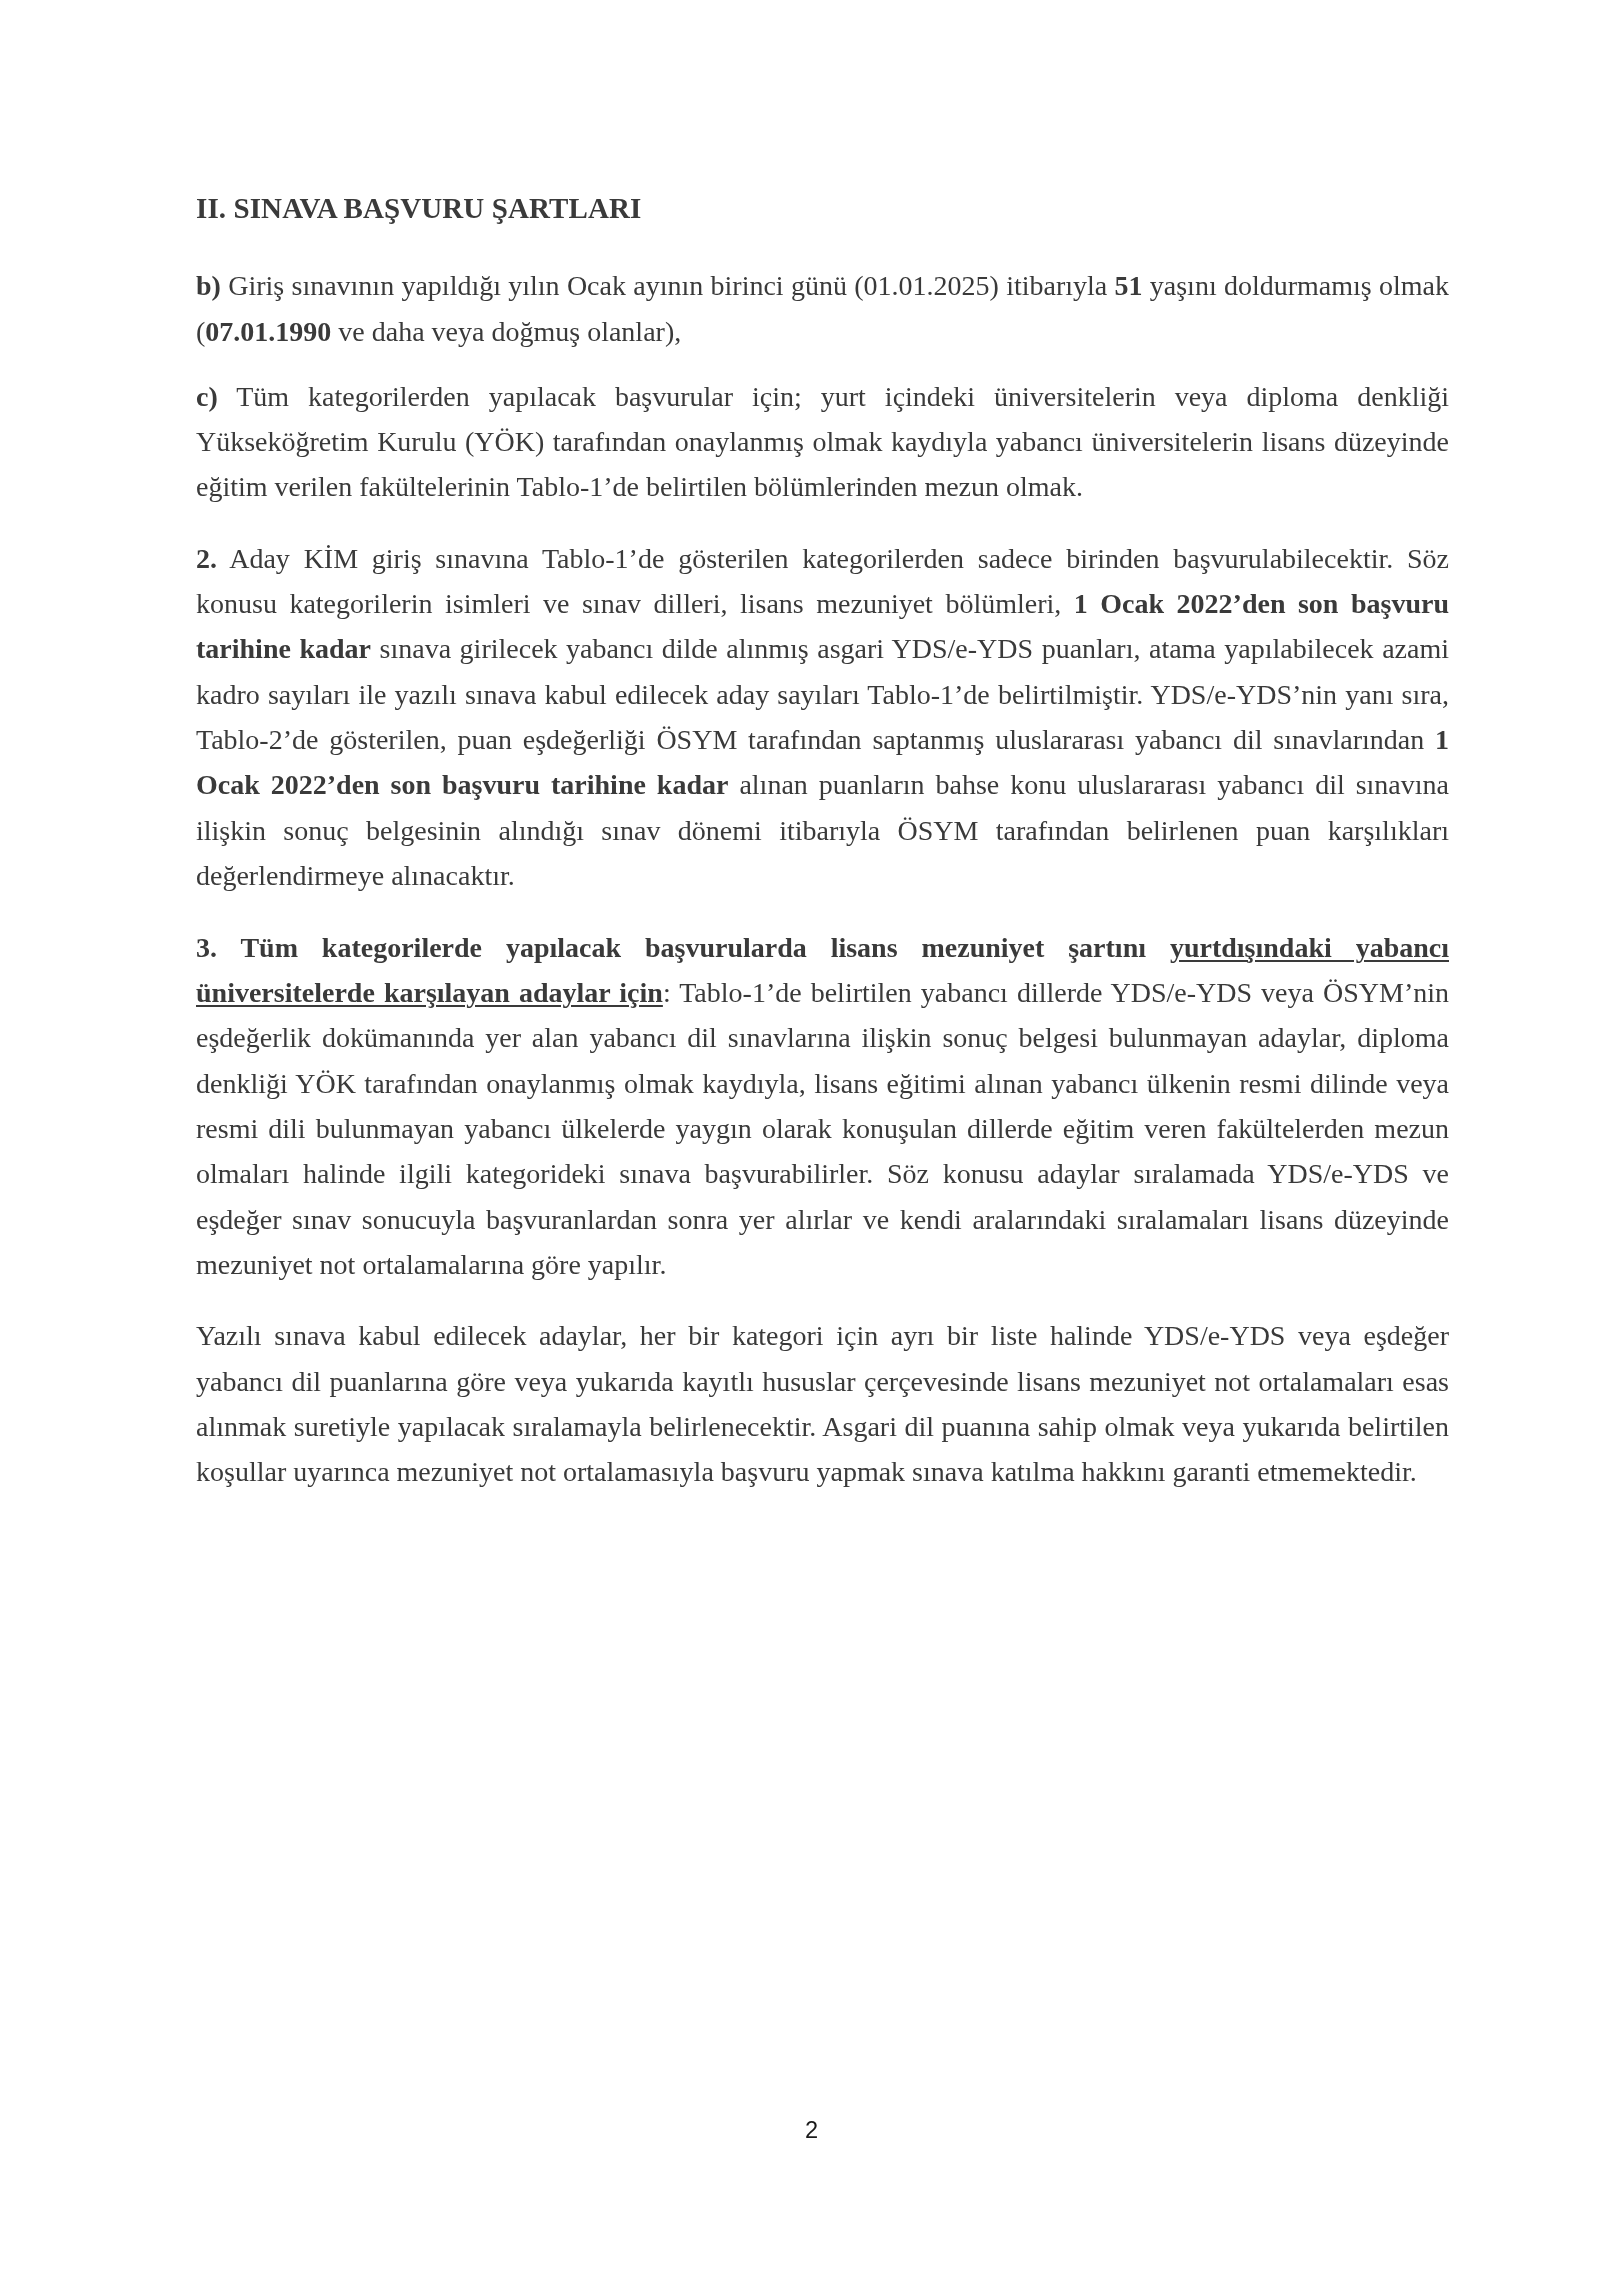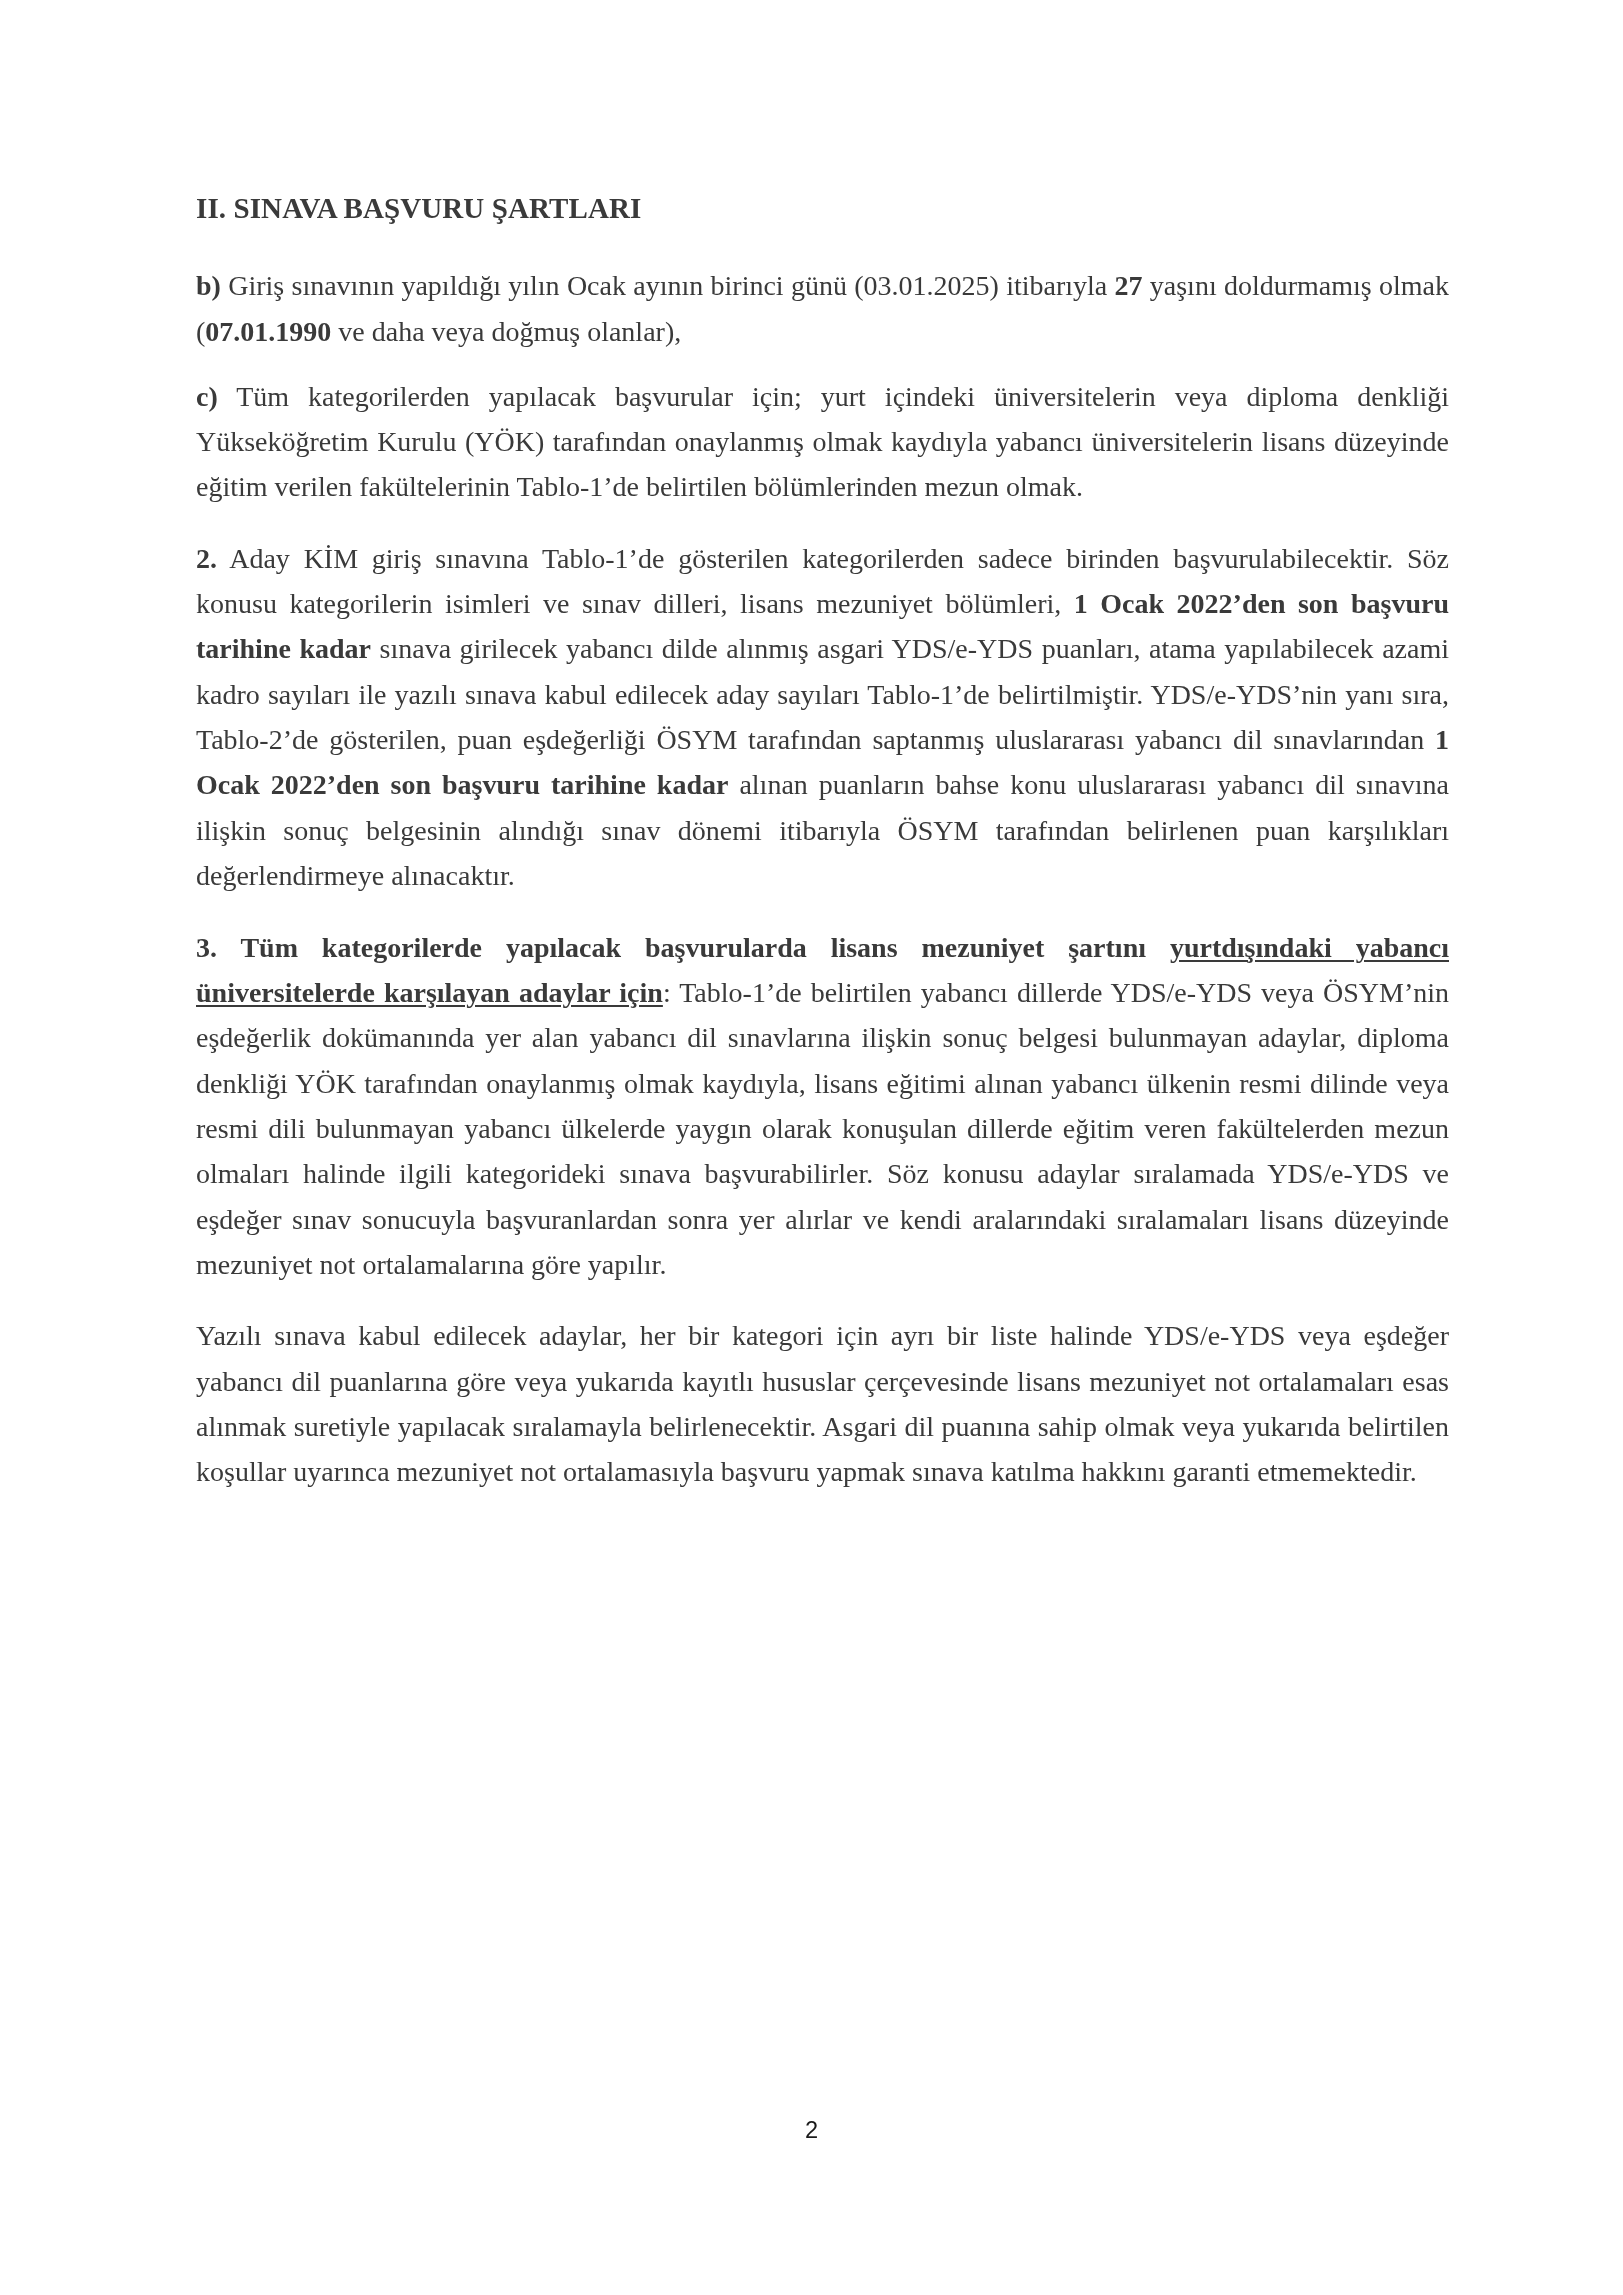--- a/index.html
+++ b/index.html
@@ -63,21 +63,21 @@
 <body>
 
 <div class="page">
 
   <div class="content">
 
     <h1 class="doc-title">II. SINAVA BAŞVURU ŞARTLARI</h1>
 
 
 
-    <p class="para"><span class="b">b)</span><span> Giriş sınavının yapıldığı yılın Ocak ayının birinci günü (03.01.2025) itibarıyla </span><span class="b">27</span><span> yaşını doldurmamış olmak (</span><span class="b">07.01.1990</span><span> ve daha veya doğmuş olanlar),</span></p>
+    <p class="para"><span class="b">b)</span><span> Giriş sınavının yapıldığı yılın Ocak ayının birinci günü (01.01.2025) itibarıyla </span><span class="b">51</span><span> yaşını doldurmamış olmak (</span><span class="b">07.01.1990</span><span> ve daha veya doğmuş olanlar),</span></p>
 
     <p class="para gap-after"><span class="b">c)</span><span> Tüm kategorilerden yapılacak başvurular için; yurt içindeki üniversitelerin veya diploma denkliği Yükseköğretim Kurulu (YÖK) tarafından onaylanmış olmak kaydıyla yabancı üniversitelerin lisans düzeyinde eğitim verilen fakültelerinin Tablo-1’de belirtilen bölümlerinden mezun olmak.</span></p>
 
     <p class="para gap-after"><span class="b">2.</span><span> Aday KİM giriş sınavına Tablo-1’de gösterilen kategorilerden sadece birinden başvurulabilecektir. Söz konusu kategorilerin isimleri ve sınav dilleri, lisans mezuniyet bölümleri, </span><span class="b">1 Ocak 2022’den son başvuru tarihine kadar</span><span> sınava girilecek yabancı dilde alınmış asgari YDS/e-YDS puanları, atama yapılabilecek azami kadro sayıları ile yazılı sınava kabul edilecek aday sayıları  Tablo-1’de belirtilmiştir. YDS/e-YDS’nin yanı sıra, Tablo-2’de gösterilen, puan eşdeğerliği ÖSYM tarafından saptanmış uluslararası yabancı dil sınavlarından </span><span class="b">1 Ocak 2022’den son başvuru tarihine kadar</span><span> alınan puanların bahse konu uluslararası yabancı dil sınavına ilişkin sonuç belgesinin alındığı sınav dönemi itibarıyla ÖSYM tarafından belirlenen puan karşılıkları değerlendirmeye alınacaktır.</span></p>
 
     <p class="para gap-after"><span class="b">3. Tüm kategorilerde yapılacak başvurularda lisans mezuniyet şartını </span><span class="bu">yurtdışındaki yabancı üniversitelerde karşılayan adaylar için</span><span>: Tablo-1’de belirtilen yabancı dillerde YDS/e-YDS veya ÖSYM’nin eşdeğerlik dokümanında yer alan yabancı dil sınavlarına ilişkin sonuç belgesi bulunmayan adaylar, diploma denkliği YÖK tarafından onaylanmış olmak kaydıyla, lisans eğitimi alınan yabancı ülkenin resmi dilinde veya resmi dili bulunmayan yabancı ülkelerde yaygın olarak konuşulan dillerde eğitim veren fakültelerden mezun olmaları halinde ilgili kategorideki sınava başvurabilirler. Söz konusu adaylar sıralamada YDS/e-YDS ve eşdeğer sınav sonucuyla başvuranlardan sonra yer alırlar ve kendi aralarındaki sıralamaları lisans düzeyinde mezuniyet not ortalamalarına göre yapılır.</span></p>
 
     <p class="para">Yazılı sınava kabul edilecek adaylar, her bir kategori için ayrı bir liste halinde YDS/e-YDS veya eşdeğer yabancı dil puanlarına göre veya yukarıda kayıtlı hususlar çerçevesinde lisans mezuniyet not ortalamaları esas alınmak suretiyle yapılacak sıralamayla belirlenecektir. Asgari dil puanına sahip olmak veya yukarıda belirtilen koşullar uyarınca mezuniyet not ortalamasıyla başvuru yapmak sınava katılma hakkını garanti etmemektedir.</p>
 
   </div>

